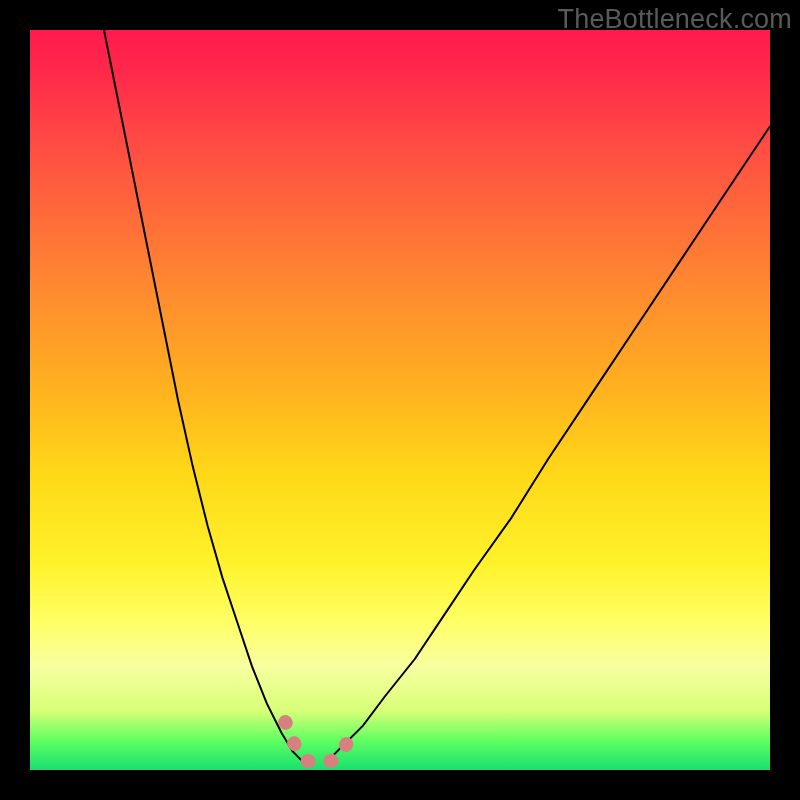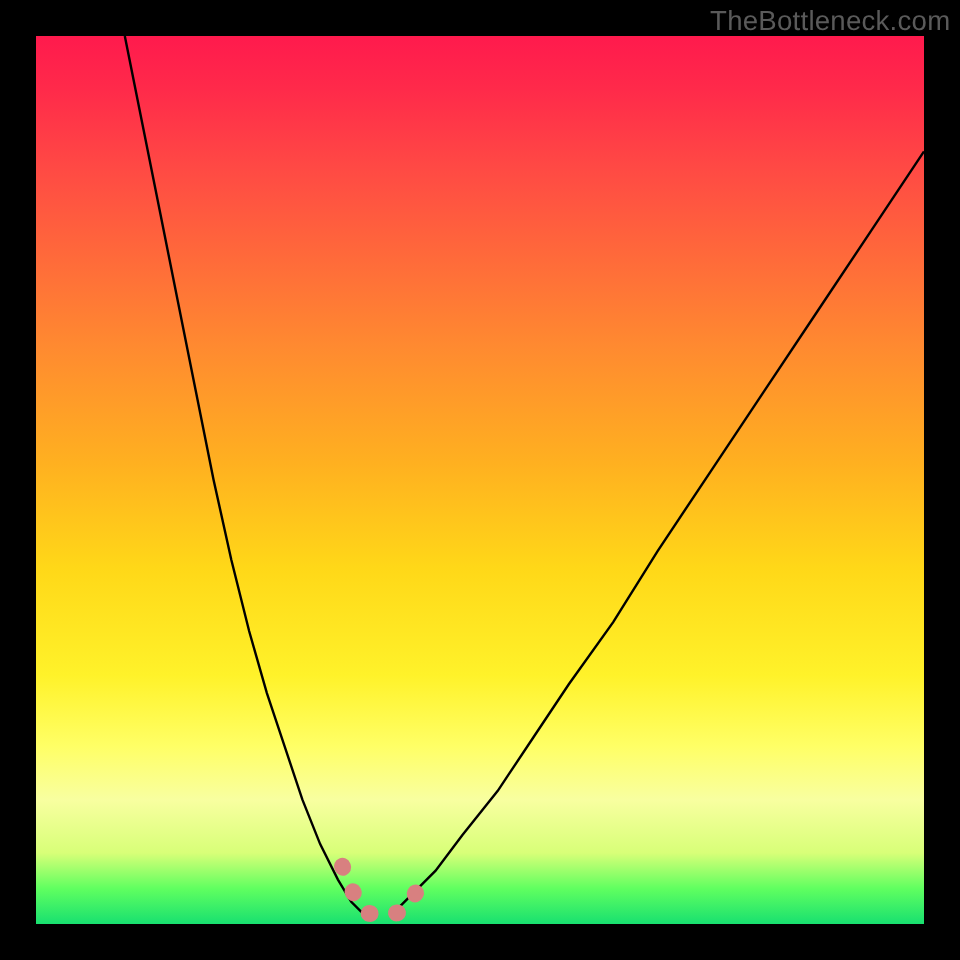--- a/index.html
+++ b/index.html
@@ -42,21 +42,21 @@
       #d8ff78 92%,
       #60ff60 96%,
       #18e070 100%
     );
   }
   .watermark {
     position: absolute;
     top: 4px;
     right: 8px;
     color: #5a5a5a;
-    font-size: 23px;
+    font-size: 27px;
     font-weight: 500;
     letter-spacing: 0.2px;
     z-index: 20;
     user-select: none;
   }
   svg.curve {
     position: absolute;
     inset: 0;
     z-index: 10;
   }

